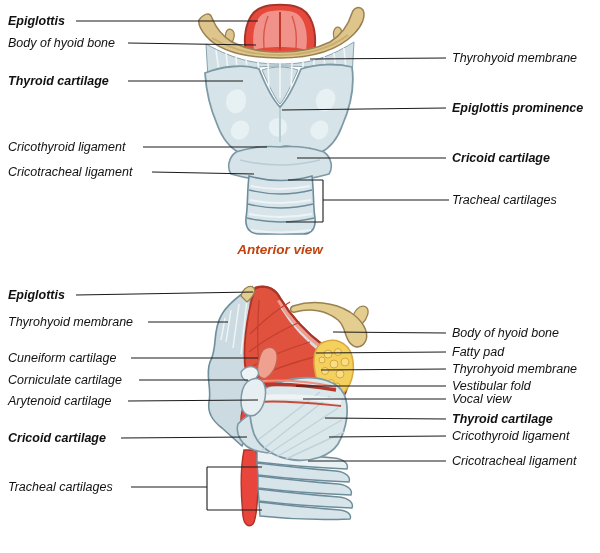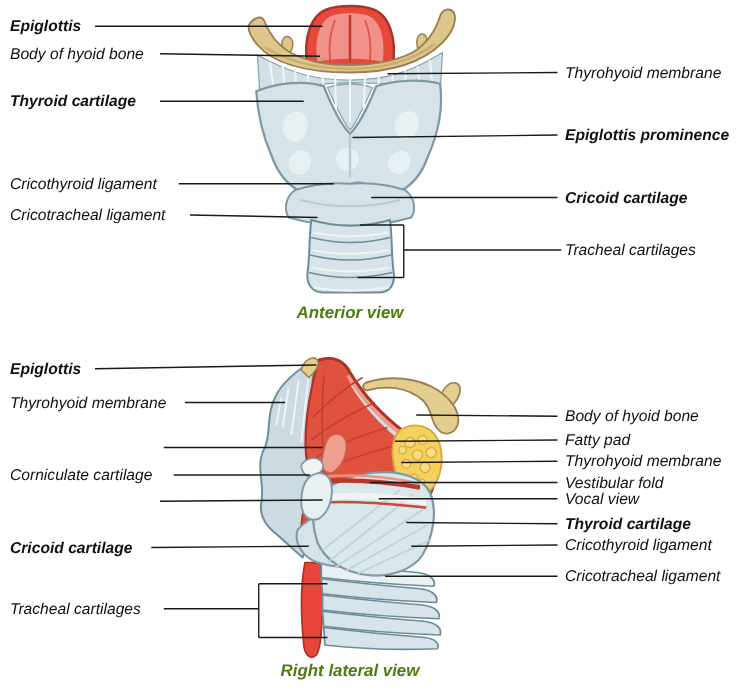--- a/index.html
+++ b/index.html
@@ -11,21 +11,21 @@
   .art{position:absolute;left:0;top:0;width:600px;height:553px;}
   .lbl{
     position:absolute;font-size:12.5px;line-height:14px;color:#111;
     white-space:nowrap;
   }
   .lbl-b{font-weight:bold;}
   .pos-left{left:8px;}
   .pos-right{left:452px;}
   .caption{
     position:absolute;left:180px;width:200px;text-align:center;
-    font-size:13.5px;font-weight:bold;color:#4d7c0f;white-space:nowrap;
+    font-size:13.5px;font-weight:bold;color:#c2410c;white-space:nowrap;
   }
 </style>
 </head>
 <body>
 
 <div class="canvas">
 
   <svg class="art" viewBox="0 0 600 553" aria-hidden="true">
 
     <g>
@@ -186,28 +186,29 @@
 
   <div class="lbl pos-right" style="top:51px">Thyrohyoid membrane</div>
   <div class="lbl lbl-b pos-right" style="top:101px">Epiglottis prominence</div>
   <div class="lbl lbl-b pos-right" style="top:151px">Cricoid cartilage</div>
   <div class="lbl pos-right" style="top:193px">Tracheal cartilages</div>
 
   <div class="caption" style="top:242px">Anterior view</div>
 
   <div class="lbl lbl-b pos-left" style="top:288px">Epiglottis</div>
   <div class="lbl pos-left" style="top:315px">Thyrohyoid membrane</div>
+  <div class="lbl pos-left" style="top:351px">Cuneiform cartilage</div>
   <div class="lbl pos-left" style="top:373px">Corniculate cartilage</div>
+  <div class="lbl pos-left" style="top:394px">Arytenoid cartilage</div>
   <div class="lbl lbl-b pos-left" style="top:431px">Cricoid cartilage</div>
   <div class="lbl pos-left" style="top:480px">Tracheal cartilages</div>
 
   <div class="lbl pos-right" style="top:326px">Body of hyoid bone</div>
   <div class="lbl pos-right" style="top:345px">Fatty pad</div>
   <div class="lbl pos-right" style="top:362px">Thyrohyoid membrane</div>
   <div class="lbl pos-right" style="top:379px">Vestibular fold</div>
   <div class="lbl pos-right" style="top:392px">Vocal view</div>
   <div class="lbl lbl-b pos-right" style="top:412px">Thyroid cartilage</div>
   <div class="lbl pos-right" style="top:429px">Cricothyroid ligament</div>
   <div class="lbl pos-right" style="top:454px">Cricotracheal ligament</div>
 
-  <div class="caption" style="top:529px">Right lateral view</div>
 
 </div>
 
 </body></html>

